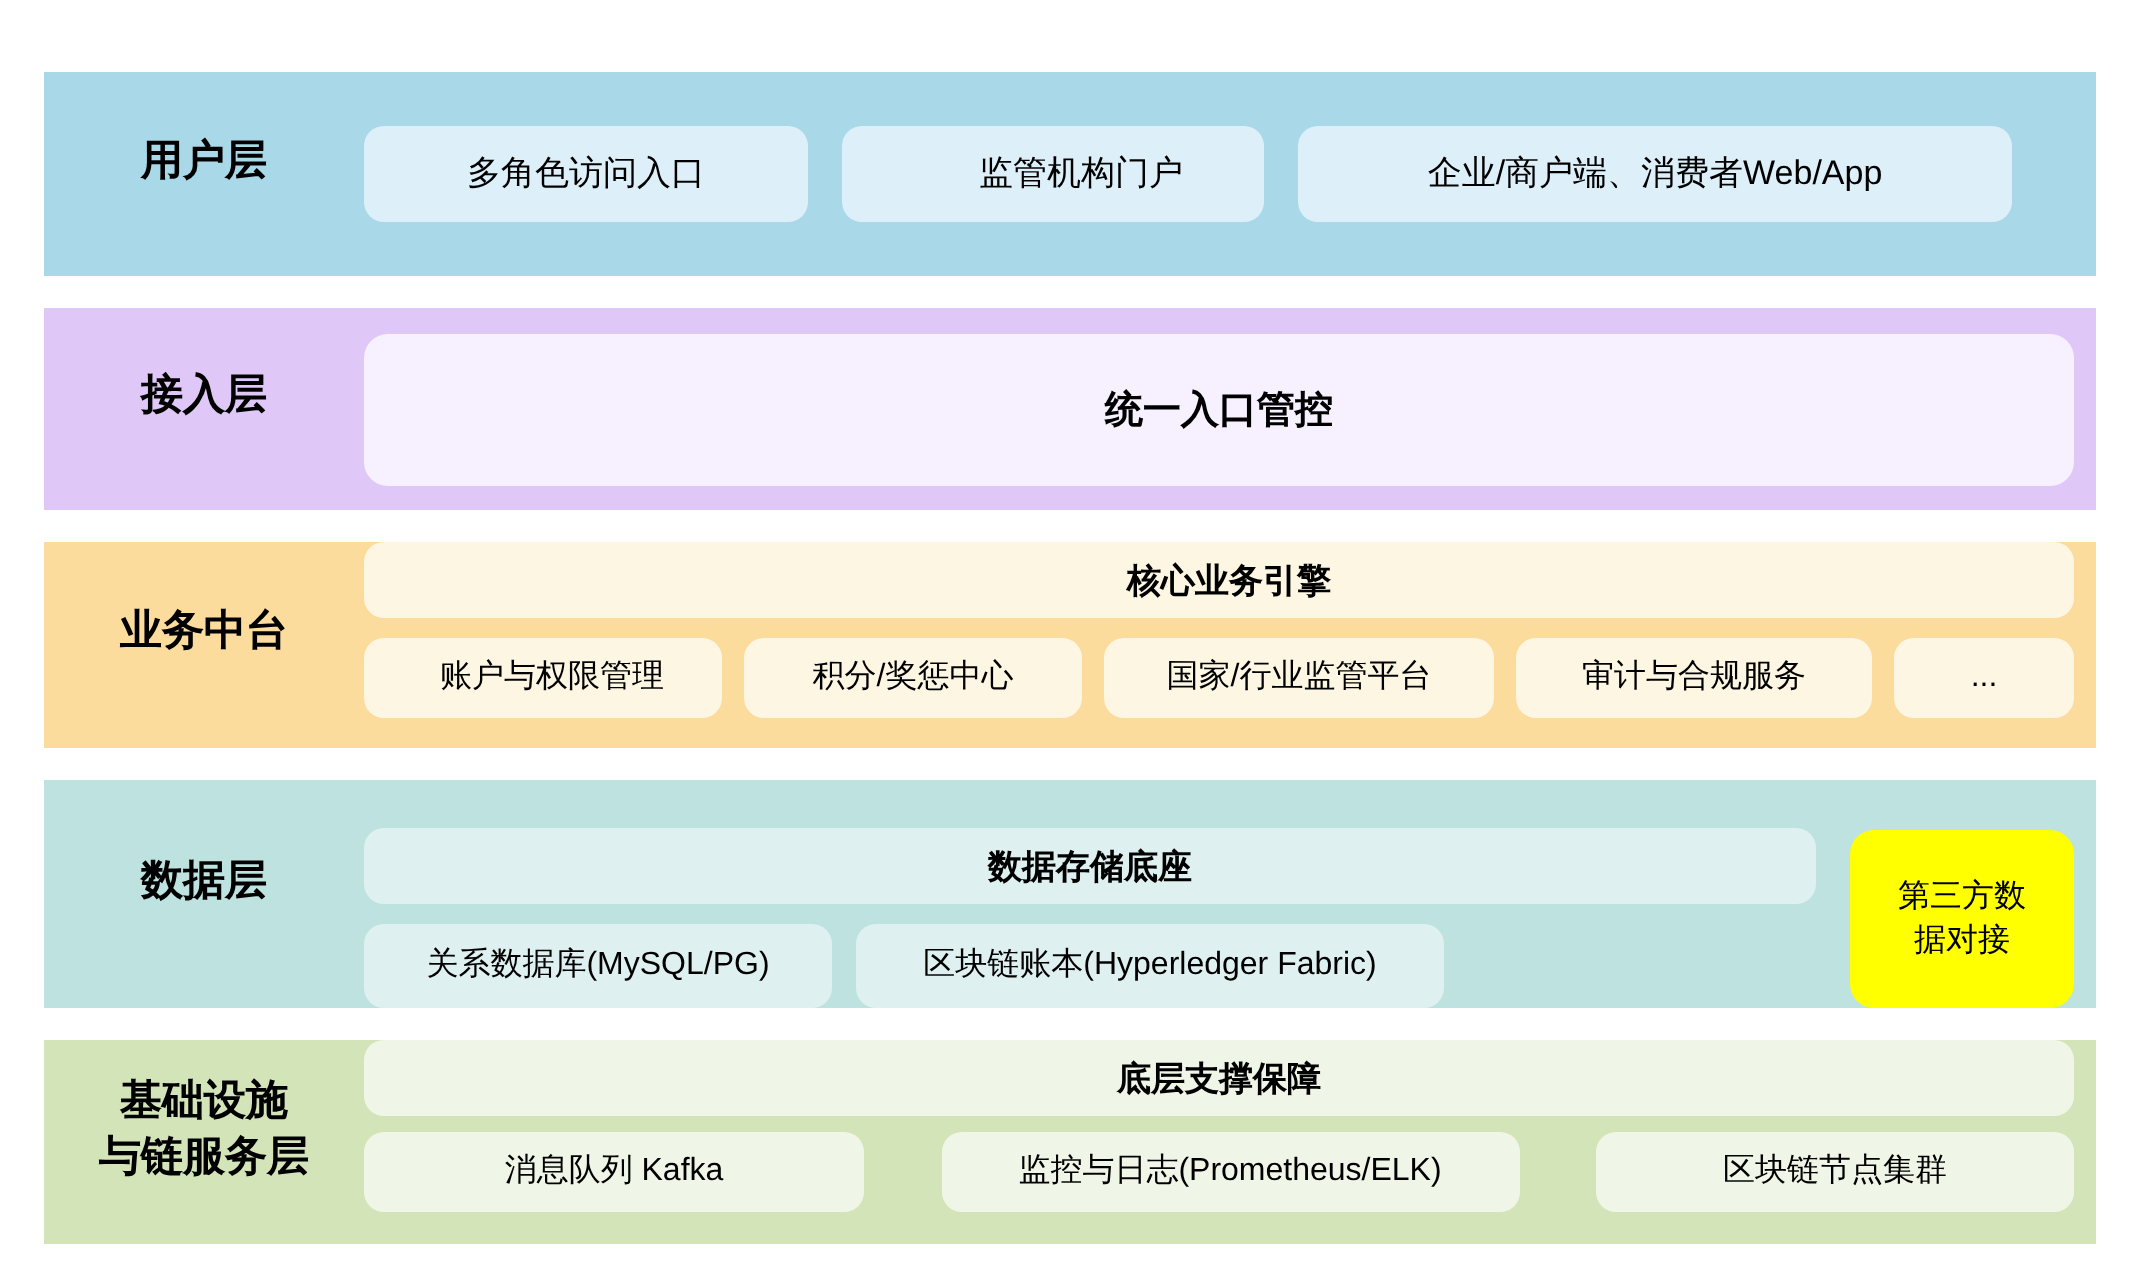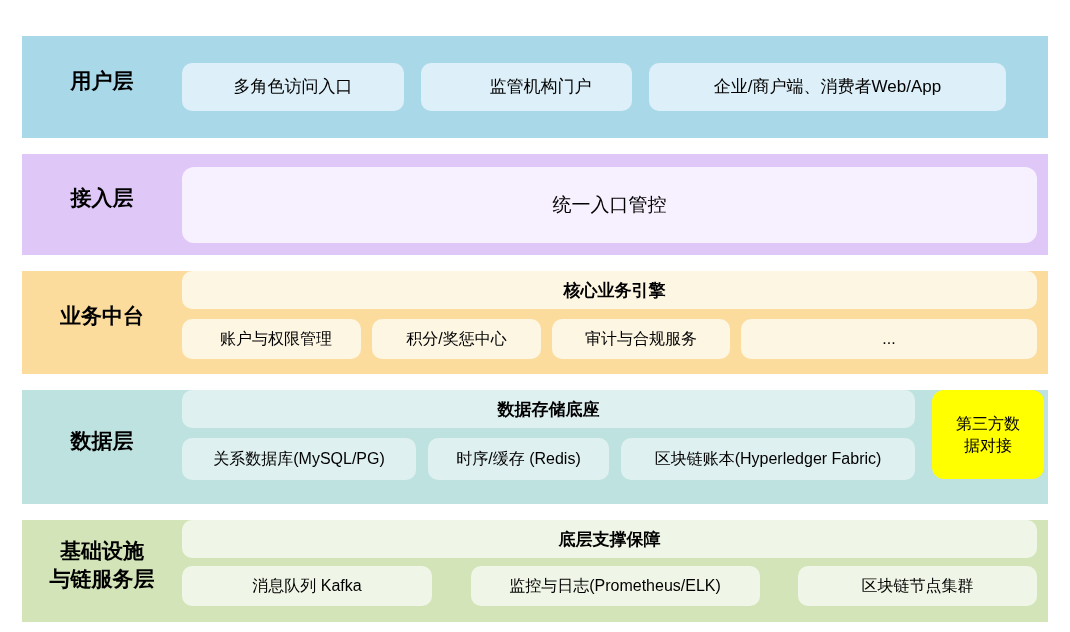--- a/index.html
+++ b/index.html
@@ -46,41 +46,41 @@
   .w-u1{width:222px;} .w-u2{width:211px;padding-left:36px;} .w-u3{width:357px;}
 
   
   .col{flex-direction:column;justify-content:center;}
   .gateway-box{
     height:76px;width:100%;
     display:flex;flex-direction:column;align-items:center;justify-content:center;
     border-radius:12px;background:var(--access-box,#f7f0fe);
     gap:2px;
   }
-  .gateway-title{font-weight:normal;font-size:19px;}
+  .gateway-title{font-weight:bold;font-size:19px;}
   .gateway-subtitle{font-size:20px;}
 
   .title-pill{
     height:38px;width:100%;
     font-weight:bold;font-size:17px;
     border-radius:10px;
     display:flex;align-items:center;justify-content:center;
     box-sizing:border-box;
   }
   .band-business .title-pill{background:var(--business-box,#fdf6e3);padding-left:10px;}
   .band-data .title-pill{background:var(--data-box,#dff0f0);}
   .band-infra .title-pill{background:var(--infra-box,#f0f6e7);}
 
   
   .row-business{gap:11px;margin-top:10px;}
   .row-business .pill{height:40px;}
   .w-b1{width:179px;padding-left:17px;} .w-b2{width:169px;} .w-b3{width:195px;} .w-b4{width:178px;} .w-b5{flex:1;}
 
   
-  .data-wrap{flex:1;display:flex;align-items:flex-start;gap:17px;}
+  .data-wrap{flex:1;display:flex;align-items:flex-end;gap:17px;}
   .data-main{flex:1;display:flex;flex-direction:column;justify-content:center;}
   .row-data{gap:12px;margin-top:10px;}
   .row-data .pill{height:42px;}
   .w-d1{width:234px;} .w-d2{width:181px;} .w-d3{width:294px;}
   .side-box{
     width:112px;height:89px;flex:0 0 112px;
     background:var(--side-box,#ffff00);
     border-radius:12px;
     display:flex;align-items:center;justify-content:center;
     font-size:16px;line-height:1.35;text-align:center;white-space:pre-line;
@@ -114,34 +114,34 @@
     </div>
   </div>
 
   <div class="band band-business">
     <div class="band-label">业务中台</div>
     <div class="band-content col">
       <div class="title-pill">核心业务引擎</div>
       <div class="band-content row-business">
         <div class="pill w-b1">账户与权限管理</div>
         <div class="pill w-b2">积分/奖惩中心</div>
+        <div class="pill w-b3">国家/行业监管平台</div>
         <div class="pill w-b4">审计与合规服务</div>
         <div class="pill w-b5">...</div>
       </div>
     </div>
   </div>
 
   <div class="band band-data">
     <div class="band-label">数据层</div>
     <div class="data-wrap">
       <div class="data-main">
         <div class="title-pill">数据存储底座</div>
         <div class="band-content row-data">
           <div class="pill w-d1">关系数据库(MySQL/PG)</div>
-          <div class="pill w-d2">时序/缓存 (Redis)</div>
           <div class="pill w-d3">区块链账本(Hyperledger Fabric)</div>
         </div>
       </div>
       <div class="side-box">第三方数
 据对接</div>
     </div>
   </div>
 
   <div class="band band-infra">
     <div class="band-label">基础设施

